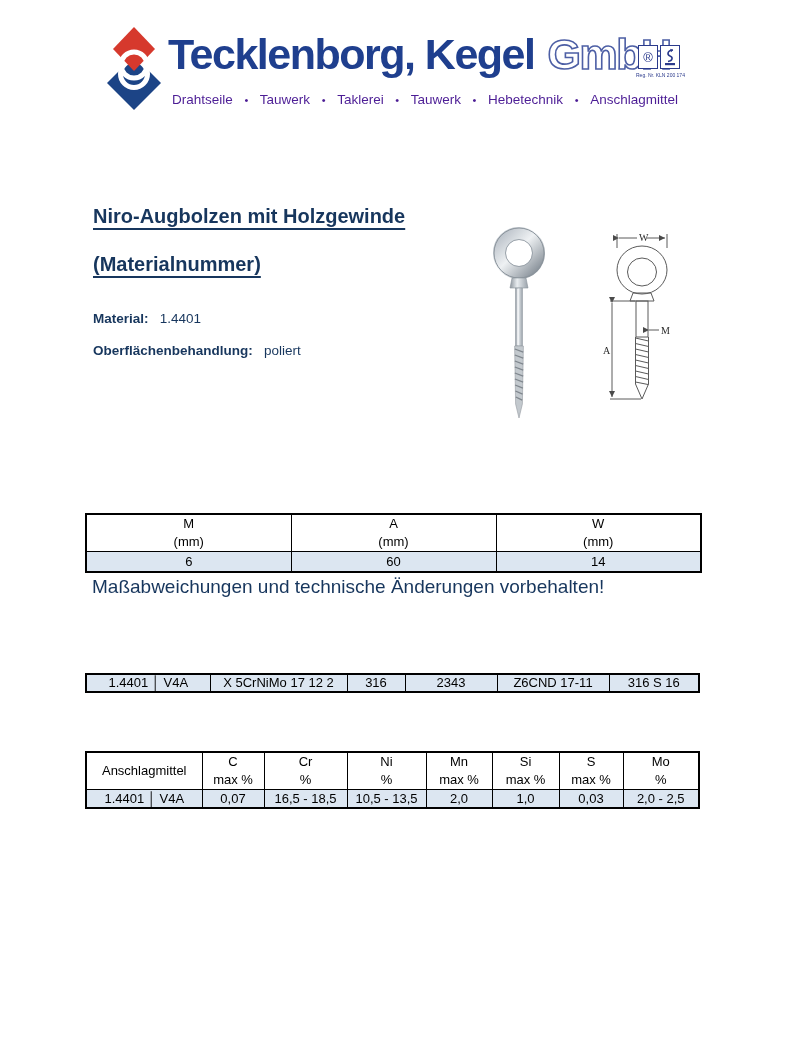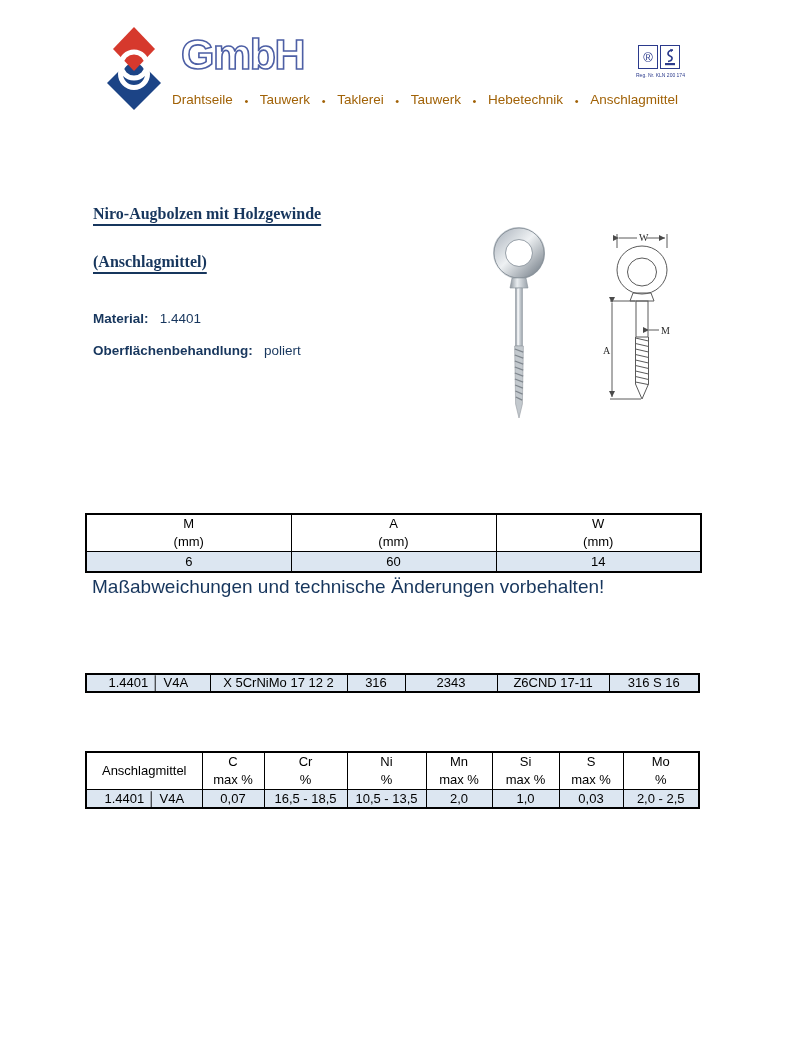--- a/index.html
+++ b/index.html
@@ -15,38 +15,37 @@
     position:absolute; left:168px; top:30px; display:flex; align-items:baseline;
     font-weight:bold; font-size:43px; letter-spacing:-1.5px; color:#1f3f8e;
     white-space:nowrap;
   }
   .brand-suffix {
     margin-left:13px; color:#ffffff;
     -webkit-text-stroke:1.6px #4d5fa5;
   }
   .tagline {
     position:absolute; left:172px; top:92px; width:506px;
-    display:flex; justify-content:space-between; align-items:flex-end;
-    font-size:13.5px; color:#a16207; white-space:nowrap;
+    display:flex; justify-content:space-between; align-items:center;
+    font-size:13.5px; color:#4c1d95; white-space:nowrap;
   }
   .tagline .bullet { font-size:11px; }
   .badge { position:absolute; left:636px; top:45px; width:46px; text-align:center; color:#2b3a8c; }
   .badge-boxes { display:flex; gap:2px; justify-content:center; }
   .badge-box {
     width:20px; height:24px; border:1px solid #2b3a8c; background:#fff;
     display:flex; align-items:center; justify-content:center;
   }
   .badge-r { font-size:13px; line-height:1; color:#2b3a8c; }
   .reg-text { margin-top:3px; font-size:5px; line-height:6px; white-space:nowrap; color:#2b3a8c; }
   
   .doc-title {
-    position:absolute; left:93px; font-size:16px; font-weight:bold; color:#17365d;
+    position:absolute; left:93px; font-size:20px; font-weight:bold; color:#17365d;
     text-decoration:underline; text-decoration-thickness:2px; text-underline-offset:5px;
     white-space:nowrap;
-    font-family:Liberation Serif, serif;
   }
   .doc-title.line1 { top:205px; }
   .doc-title.line2 { top:253px; }
   .spec-line { position:absolute; left:93px; font-size:13.5px; color:#17365d; white-space:nowrap;margin-top:12px; }
   .spec-line .lbl { font-weight:bold; }
   .spec-line.material { top:299px; }
   .spec-line.surface  { top:331px; }
   .product-photo   { position:absolute; left:486px; top:222px; }
   .product-drawing { position:absolute; left:602px; top:226px; }
   
@@ -73,20 +72,21 @@
 <div class="page">
 
   <svg class="logo-mark" width="82" height="94" viewBox="0 0 82 94">
     <path d="M40,34 L67,61 L40,88 L13,61 Z" fill="#1c4486"></path>
     <circle cx="40" cy="52" r="13.5" fill="none" stroke="#ffffff" stroke-width="5"></circle>
     <path d="M40,5 L61,27 L40,49 L19,27 Z" fill="#d6392d"></path>
     <circle cx="40" cy="43" r="13" fill="none" stroke="#ffffff" stroke-width="5"></circle>
   </svg>
 
   <div class="brand-line">
+    <span>Tecklenborg, Kegel</span>
     <span class="brand-suffix">GmbH</span>
   </div>
 
   <div class="tagline">
     <span>Drahtseile</span>
     <span class="bullet">•</span>
     <span>Tauwerk</span>
     <span class="bullet">•</span>
     <span>Taklerei</span>
     <span class="bullet">•</span>
@@ -107,21 +107,21 @@
           <path d="M10,2 C4,2.5 4,7 7,8 C10,9 10,13 5,13.5" fill="none" stroke="#2b3a8c" stroke-width="1.6"></path>
           <path d="M10,2 L7.2,0.8 L8.2,4.2 Z" fill="#2b3a8c"></path>
           <rect x="2" y="15" width="10" height="2.2" fill="#2b3a8c"></rect>
         </svg>
       </div>
     </div>
     <div class="reg-text">Reg. Nr. KLN 200 174</div>
   </div>
 
   <div class="doc-title line1">Niro-Augbolzen mit Holzgewinde</div>
-  <div class="doc-title line2">(Anschlagmittel)</div>
+  <div class="doc-title line2">(Materialnummer)</div>
 
   <div class="spec-line material">
     <span class="lbl">Material:</span>
     <span>&nbsp;</span>
     <span>1.4401</span>
   </div>
   <div class="spec-line surface">
     <span class="lbl">Oberflächenbehandlung:</span>
     <span>&nbsp;</span>
     <span>poliert</span>

